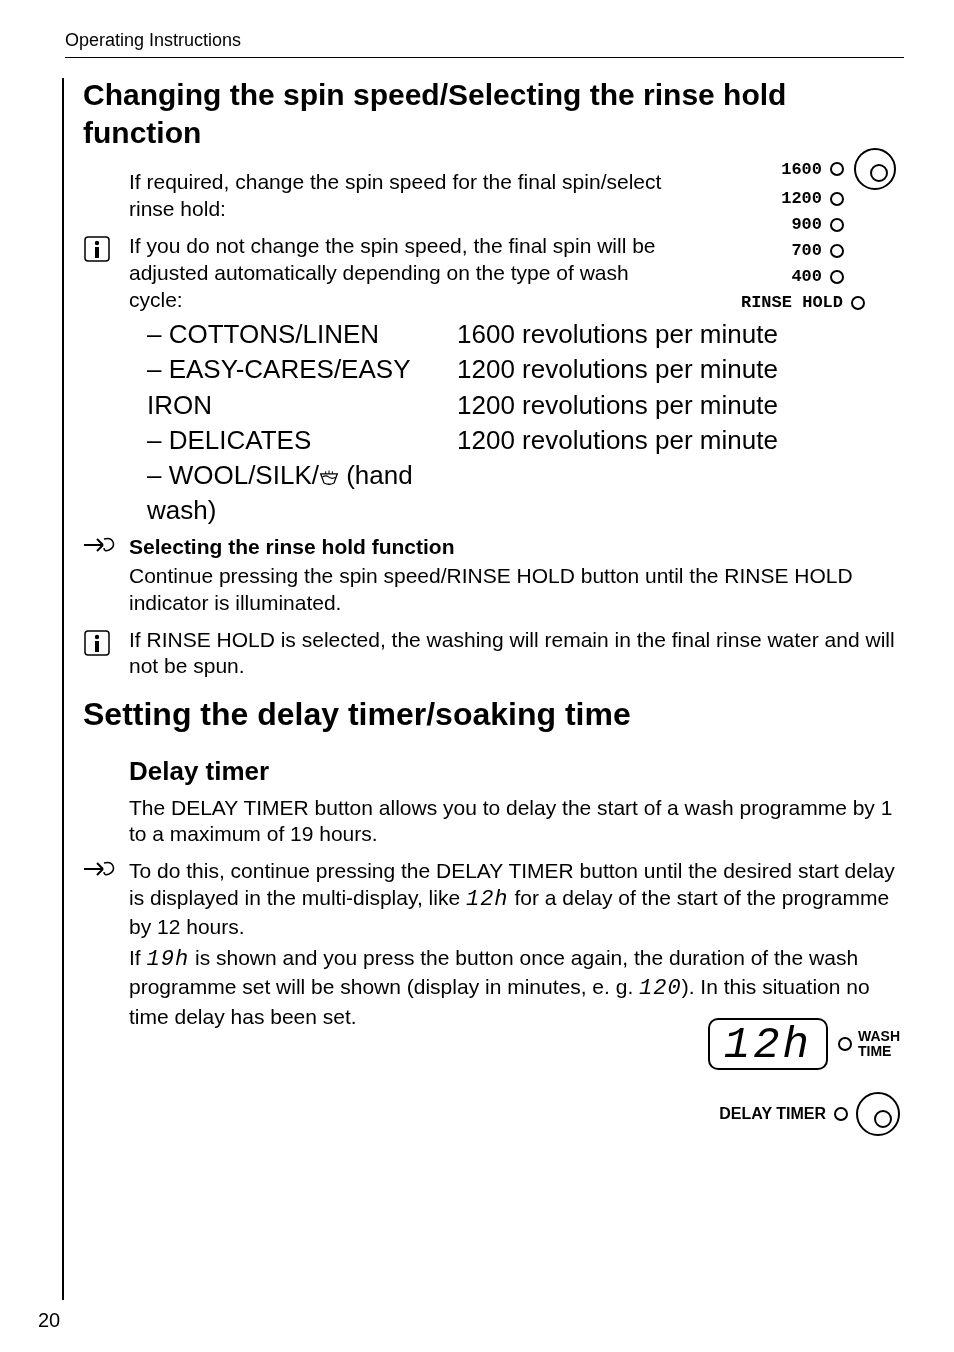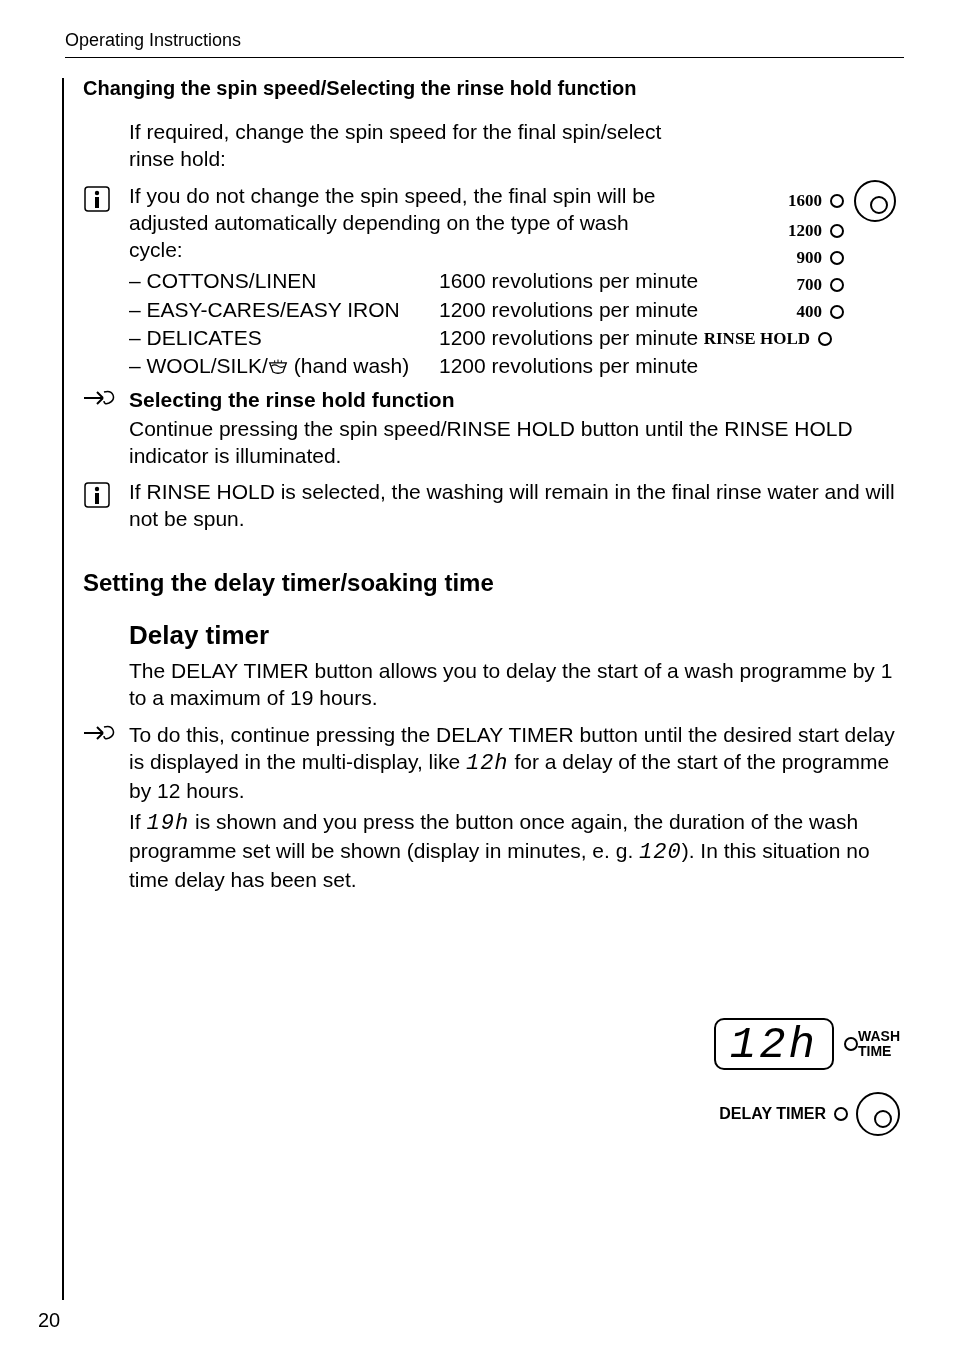--- a/index.html
+++ b/index.html
@@ -31,30 +31,30 @@
       left: 62px;
       top: 78px;
       bottom: 52px;
       width: 1.5px;
       background: #000;
     }
     .content {
       margin-left: 18px;
     }
     h1 {
-      font-size: 20px;
+      font-size: 30px;
       font-weight: bold;
       line-height: 1.25;
       margin-top: 10px;
       margin-bottom: 18px;
     }
     h2 {
-      font-size: 24px;
-      font-weight: bold;
-      margin-top: 32px;
+      font-size: 32px;
+      font-weight: bold;
+      margin-top: 12px;
       margin-bottom: 10px;
     }
     h3.sub {
       font-size: 26px;
       font-weight: bold;
       margin-top: 12px;
       margin-bottom: 6px;
     }
     h4.inline {
       font-size: 21px;
@@ -79,23 +79,23 @@
       font-size: 21px;
       line-height: 1.28;
       font-weight: 300;
     }
     .text-col p {
       margin-bottom: 4px;
     }
     .speed-panel {
       position: absolute;
       right: 58px;
-      top: 180px;
+      top: 148px;
       text-align: center;
-      font-family: Liberation Serif, serif;
+      font-family: Liberation Mono, monospace;
       font-weight: bold;
     }
     .spin-row {
       display: flex;
       justify-content: flex-end;
       align-items: center;
       margin-bottom: 7px;
       font-size: 17px;
     }
     .ind {
@@ -120,22 +120,23 @@
       width: 18px;
       height: 18px;
       border: 2px solid #000;
       border-radius: 50%;
       bottom: 6px;
       right: 6px;
     }
     .cycle-table {
       display: flex;
       margin-top: 4px;
-      font-size: 21px;
-      font-weight: 300;
+      font-size: 26px;
+      font-weight: 300;
+      margin-left: 18px;
     }
     .cycle-col1 {
       width: 310px;
     }
     .cycle-col1 > div, .cycle-col2 > div {
       line-height: 1.35;
     }
     .handwash-svg {
       width: 20px;
       height: 16px;
@@ -342,33 +343,33 @@
     <span class="ind"></span>
   </div>
   <div class="spin-row" style="margin-right:52px;">
     <span>700</span>
     <span class="ind"></span>
   </div>
   <div class="spin-row" style="margin-right:52px;">
     <span>400</span>
     <span class="ind"></span>
   </div>
-  <div class="spin-row" style="margin-right:64px;">
+  <div class="spin-row" style="margin-right:31px;">
     <span>RINSE HOLD</span>
     <span class="ind"></span>
   </div>
 </div>
 
 <div class="delay-panel">
   <div style="display:flex; align-items:center; justify-content:flex-end;">
     <div class="display-box">
       <span class="seg">12h</span>
     </div>
     <span class="ind" style="margin-left:10px;"></span>
-    <div class="wash-time-label" style="">
+    <div class="wash-time-label" style="margin-left:6px;">
       <div>WASH</div>
       <div>TIME</div>
     </div>
   </div>
   <div class="delay-btn-row">
     <span>DELAY TIMER</span>
     <span class="ind"></span>
     <span class="delay-btn">
         <span class="delay-btn-inner"></span>
       </span>

